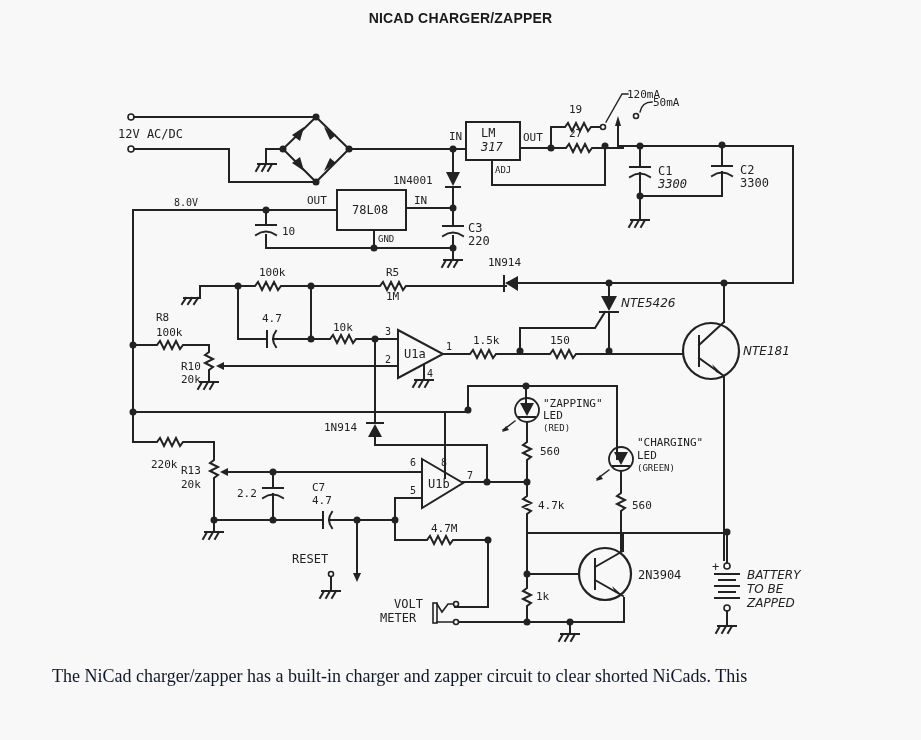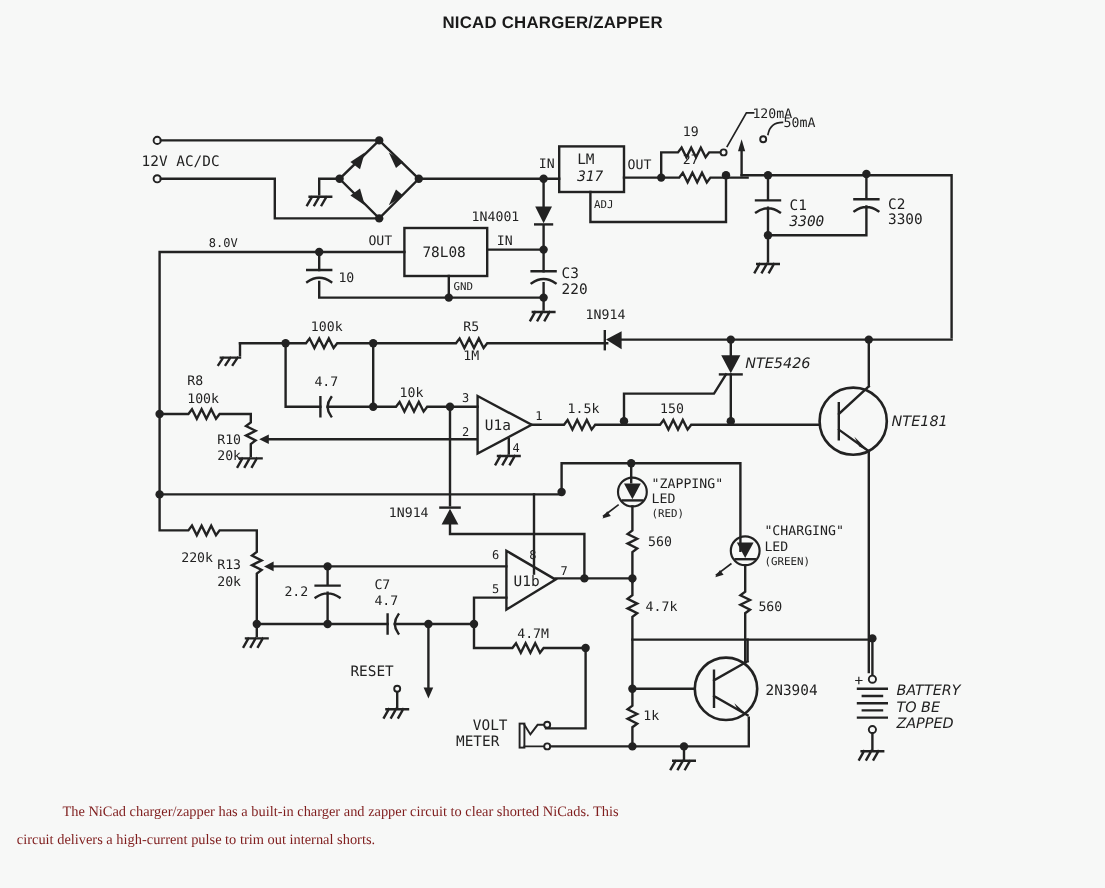--- a/index.html
+++ b/index.html
@@ -4,21 +4,21 @@
 <style>
   html, body { margin: 0; padding: 0; background: #f7f8f7; }
   body { width: 921px; height: 740px; position: relative; overflow: hidden; font-family: "Liberation Sans", sans-serif; color: #1a1a1a; }
   #title { position: absolute; left: 0; width: 921px; top: 10px; text-align: center; font-weight: bold; font-size: 14px; letter-spacing: 0.2px; }
   #schematic { position: absolute; left: 0; top: 0; width: 921px; height: 650px; }
   .w { stroke: #222; stroke-width: 2; fill: none; stroke-linecap: square; }
   .dot { fill: #222; }
   .hollow { fill: #f7f8f7; stroke: #222; stroke-width: 1.6; }
   .lbl { font-family: "DejaVu Sans Mono", monospace; font-size: 11px; fill: #222; }
   .lbli { font-family: "DejaVu Sans", sans-serif; font-style: italic; font-size: 12px; fill: #222; }
-  #caption { position: absolute; left: 14px; top: 665px; width: 900px; font-family: "Liberation Serif", serif; font-size: 12px; line-height: 23px; color: #7f1d1d; }
+  #caption { position: absolute; left: 14px; top: 665px; width: 900px; font-family: "Liberation Serif", serif; font-size: 18px; line-height: 23px; color: #0f172a; }
   #caption .indent { padding-left: 38px; }
 </style>
 </head>
 <body>
 
 <div id="title">NICAD CHARGER/ZAPPER</div>
 
 <svg id="schematic" viewBox="0 0 921 650">
 
   <g>
@@ -291,14 +291,13 @@
     <path class="w" d="M727 611 V624 M718 626 H736 M720 626 l-4 7 M726 626 l-4 7 M732 626 l-4 7"></path>
   </g>
   <text class="lbl" x="712" y="571" style="font-size:12px">+</text>
   <text class="lbli" x="747" y="579">BATTERY</text>
   <text class="lbli" x="747" y="593">TO BE</text>
   <text class="lbli" x="747" y="607">ZAPPED</text>
 </svg>
 
 <div id="caption">
   <div class="indent">The NiCad charger/zapper has a built-in charger and zapper circuit to clear shorted NiCads. This</div>
-  <div>circuit delivers a high-current pulse to trim out internal shorts.</div>
 </div>
 
 </body></html>

